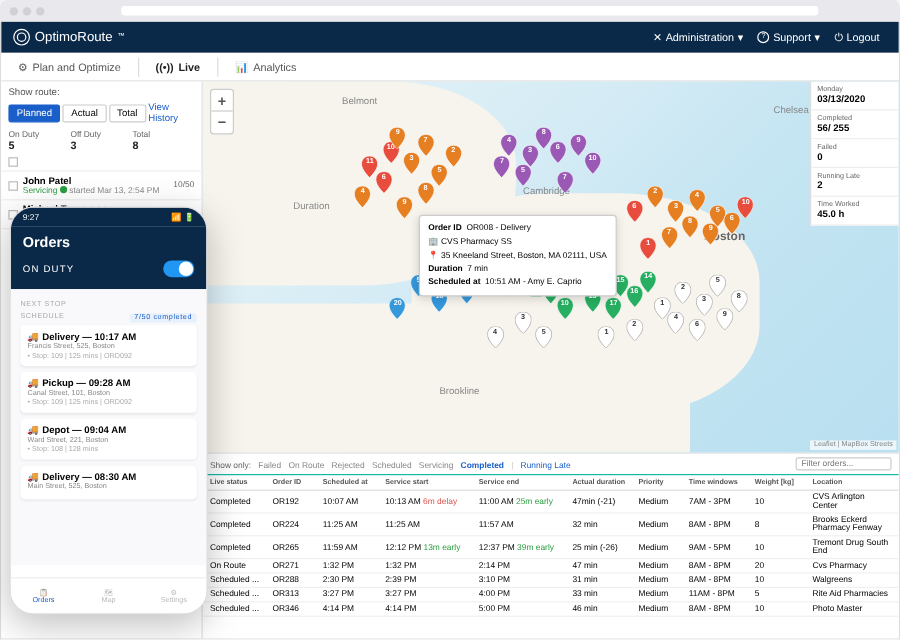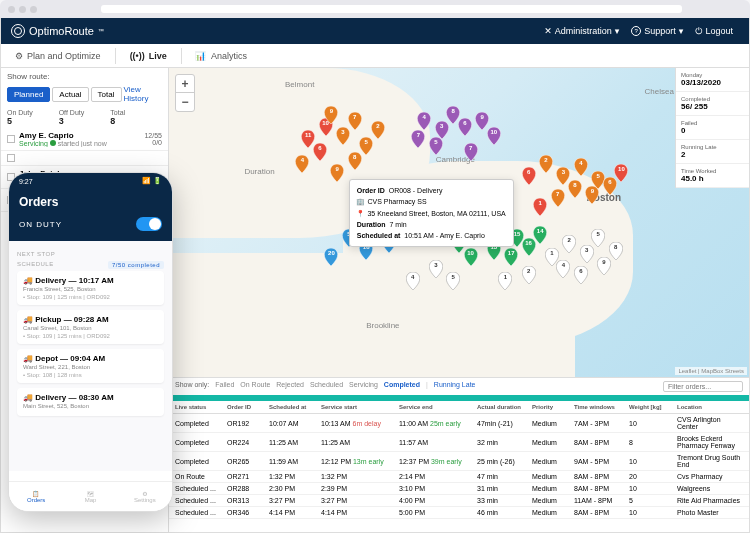--- a/index.html
+++ b/index.html
@@ -53,21 +53,21 @@
 .pin-num{position:absolute;top:2px;left:0;right:0;text-align:center;font-size:6px;font-weight:700;color:#fff}
 .pin-sq{position:absolute;width:12px;height:12px;border:2px solid;border-radius:2px;background:rgba(255,255,255,0.3);transform:translate(-50%,-50%)}
 .tooltip{position:absolute;background:#fff;border:1px solid #ccc;border-radius:3px;padding:5px 7px;font-size:7px;box-shadow:0 2px 8px rgba(0,0,0,0.15);z-index:50;line-height:1.6}
 .tooltip b{font-weight:600}
 .attrib{position:absolute;right:2px;bottom:2px;font-size:6px;color:#888;background:rgba(255,255,255,0.7);padding:1px 3px}
 .rightpanel{position:absolute;right:0;top:0;width:74px;background:#fff;border-left:1px solid #ddd;font-size:7px}
 .stat{padding:4px 5px;border-bottom:1px solid #eee}
 .stat-label{color:#666;font-size:6px}
 .stat-val{font-weight:700;font-size:8px}
 .orders-table{height:155px;border-top:1px solid #ddd;background:#fff;display:flex;flex-direction:column;font-size:7px}
-.filter-row{display:flex;align-items:flex-start;padding:3px 6px;gap:6px;border-bottom:6px solid #14b8a6}
+.filter-row{display:flex;align-items:flex-end;padding:3px 6px;gap:6px;border-bottom:1px solid #14b8a6}
 .filter-label{color:#666}
 .filter-opt{color:#888;cursor:pointer}
 .filter-opt.sel{color:#1a5fc9;font-weight:600}
 .filter-divider{flex:1}
 .filter-input{border:1px solid #ccc;padding:1px 4px;font-size:7px;width:80px;border-radius:2px}
 .thead{display:flex;padding:3px 6px;border-bottom:1px solid #ddd;color:#555;font-weight:600;font-size:6px}
 .trow{display:flex;padding:2px 6px;border-bottom:1px solid #f0f0f0;align-items:center}
 .col-status{width:52px}
 .col-id{width:42px}
 .col-sched{width:52px}
@@ -159,28 +159,20 @@
         <div class="duty-col">
             <div>Off Duty</div>
             <div class="duty-num">3</div>
           </div>
         <div class="duty-col">
             <div>Total</div>
             <div class="duty-num">8</div>
           </div>
       </div>
       <div id="drivers">
-          <div class="driver">
-    <div class="chk"></div>
-    <div class="driver-info">
-      <div class="driver-name">Amy E. Caprio</div>
-      <div class="driver-status"><span class="servicing">Servicing</span><span class="driver-dot"></span> started just now</div>
-    </div>
-    <div class="driver-meta">12/55<br>0/0</div>
-  </div>
           <div class="driver">
     <div class="chk"></div>
     <div class="driver-meta"><br></div>
   </div>
           <div class="driver">
     <div class="chk"></div>
     <div class="driver-info">
       <div class="driver-name">John Patel</div>
       <div class="driver-status"><span class="servicing">Servicing</span><span class="driver-dot"></span> started Mar 13, 2:54 PM</div>
     </div>

